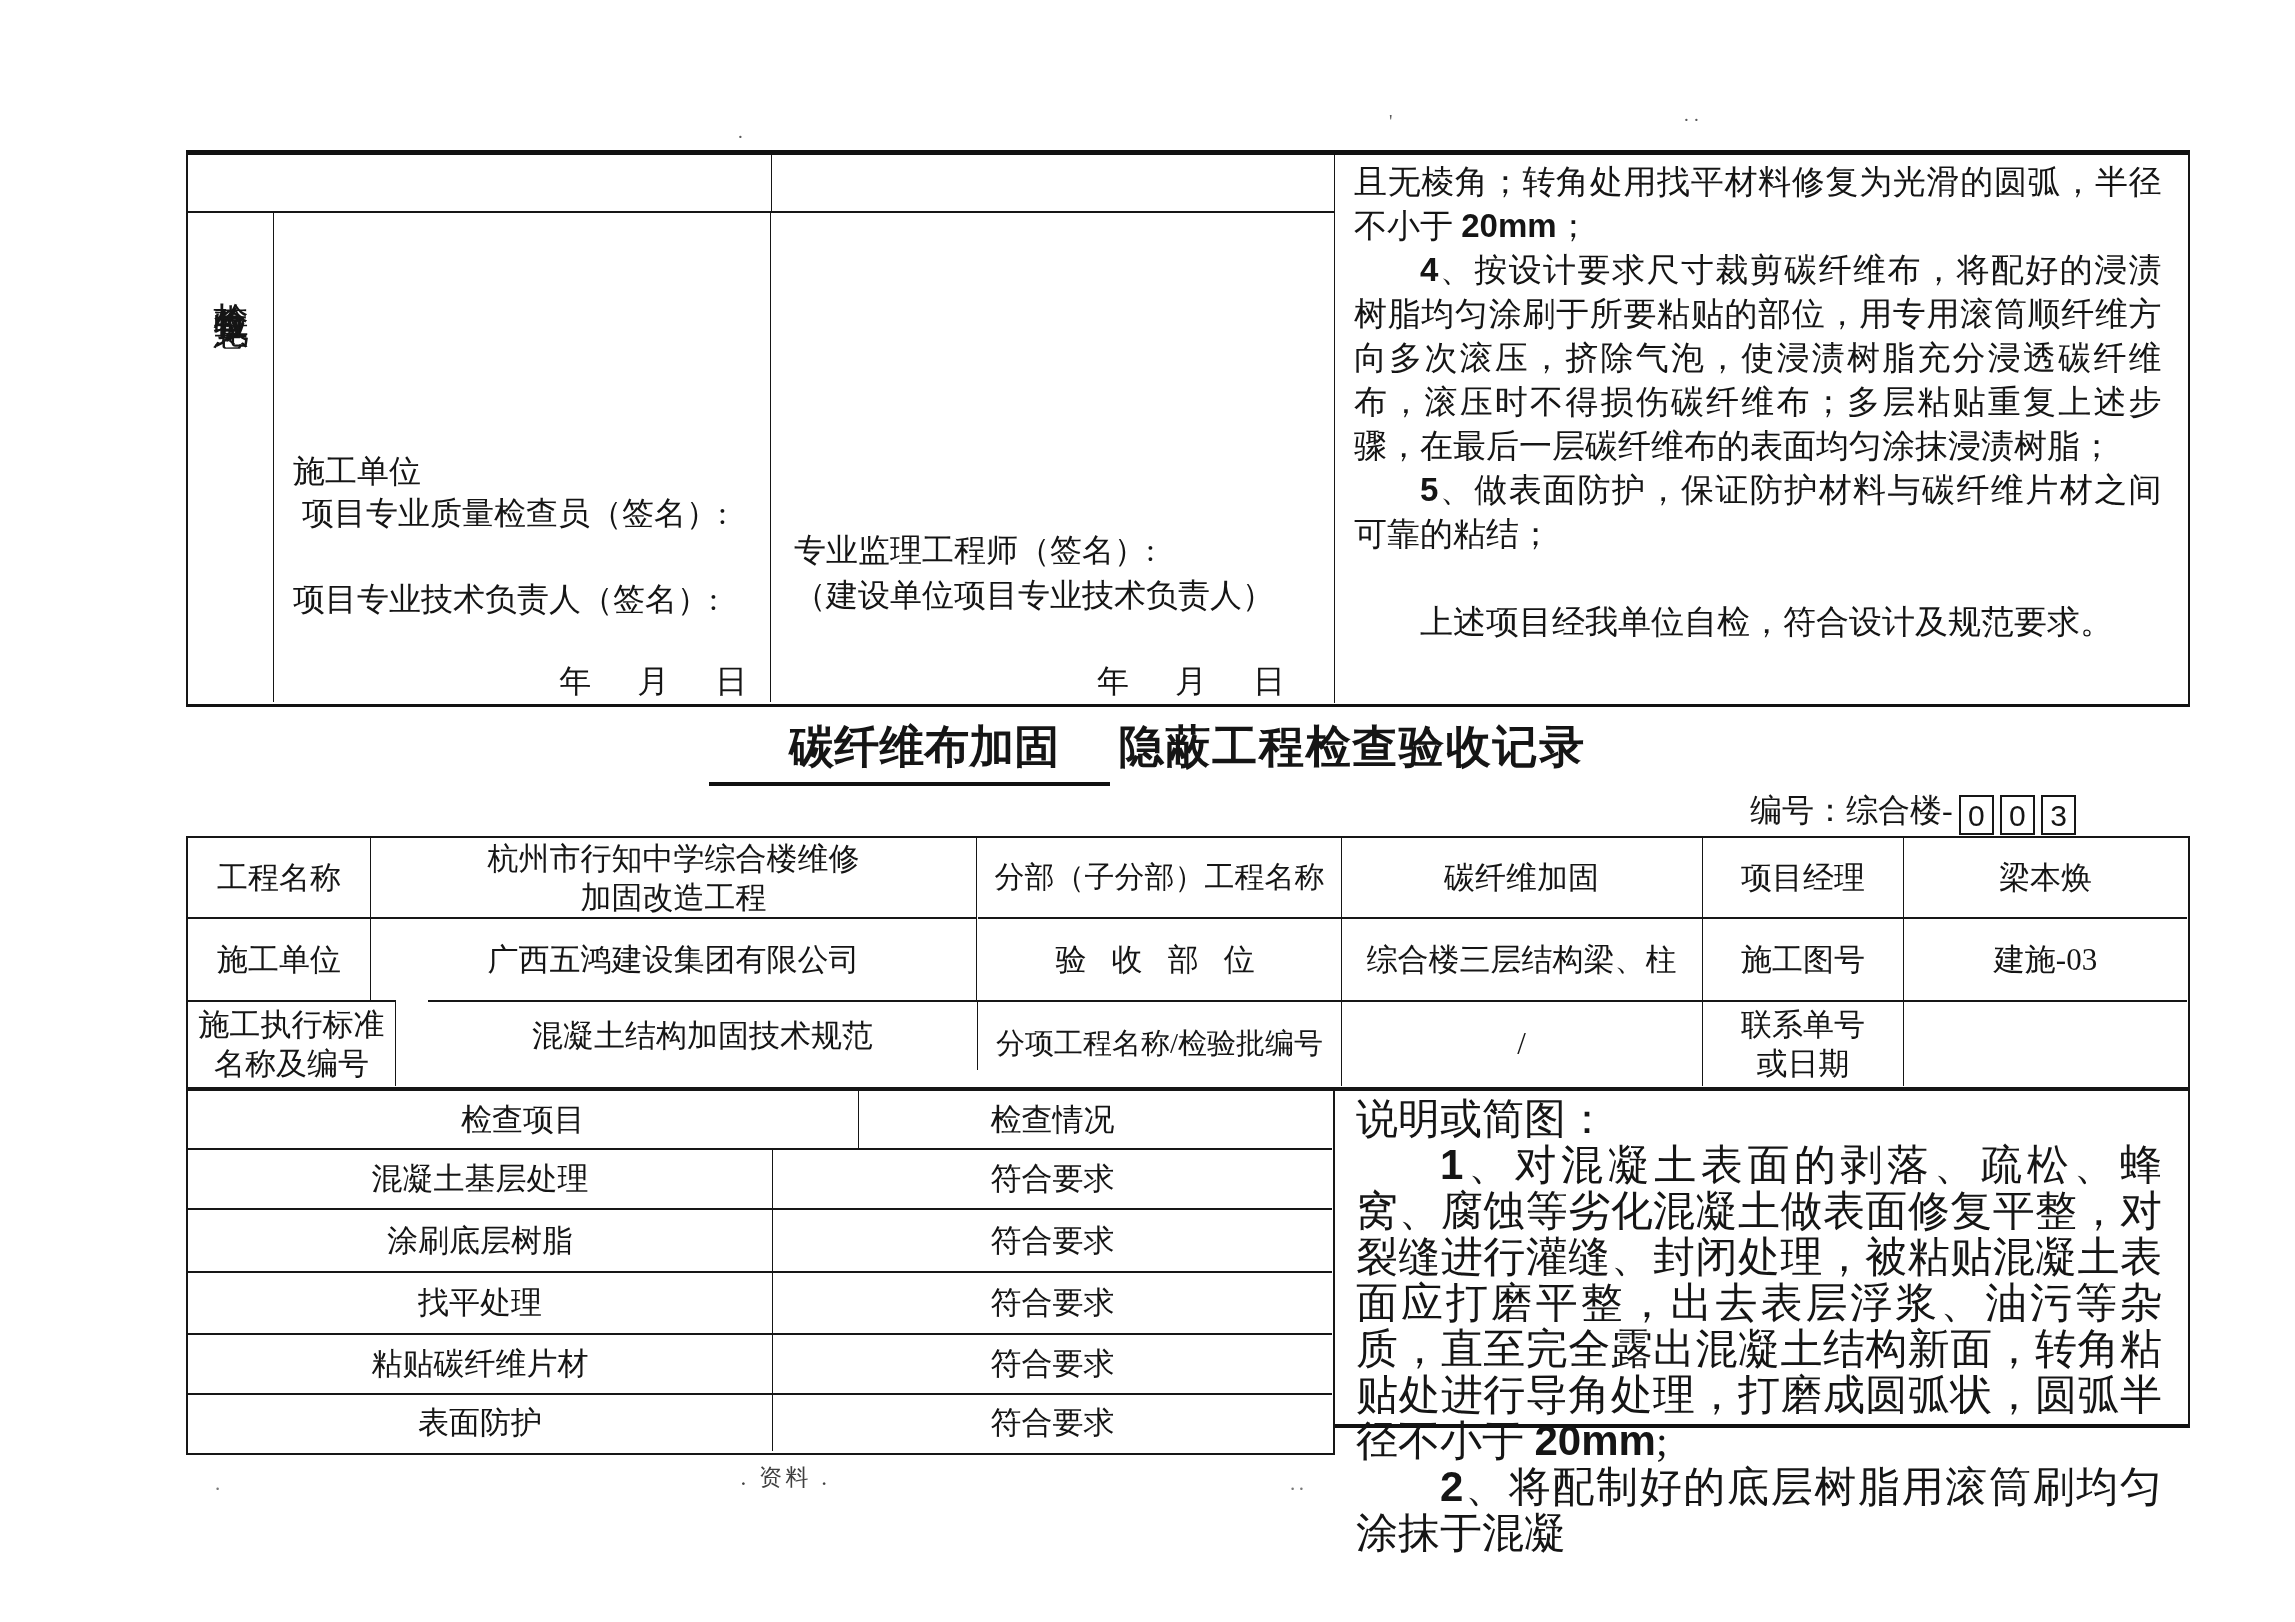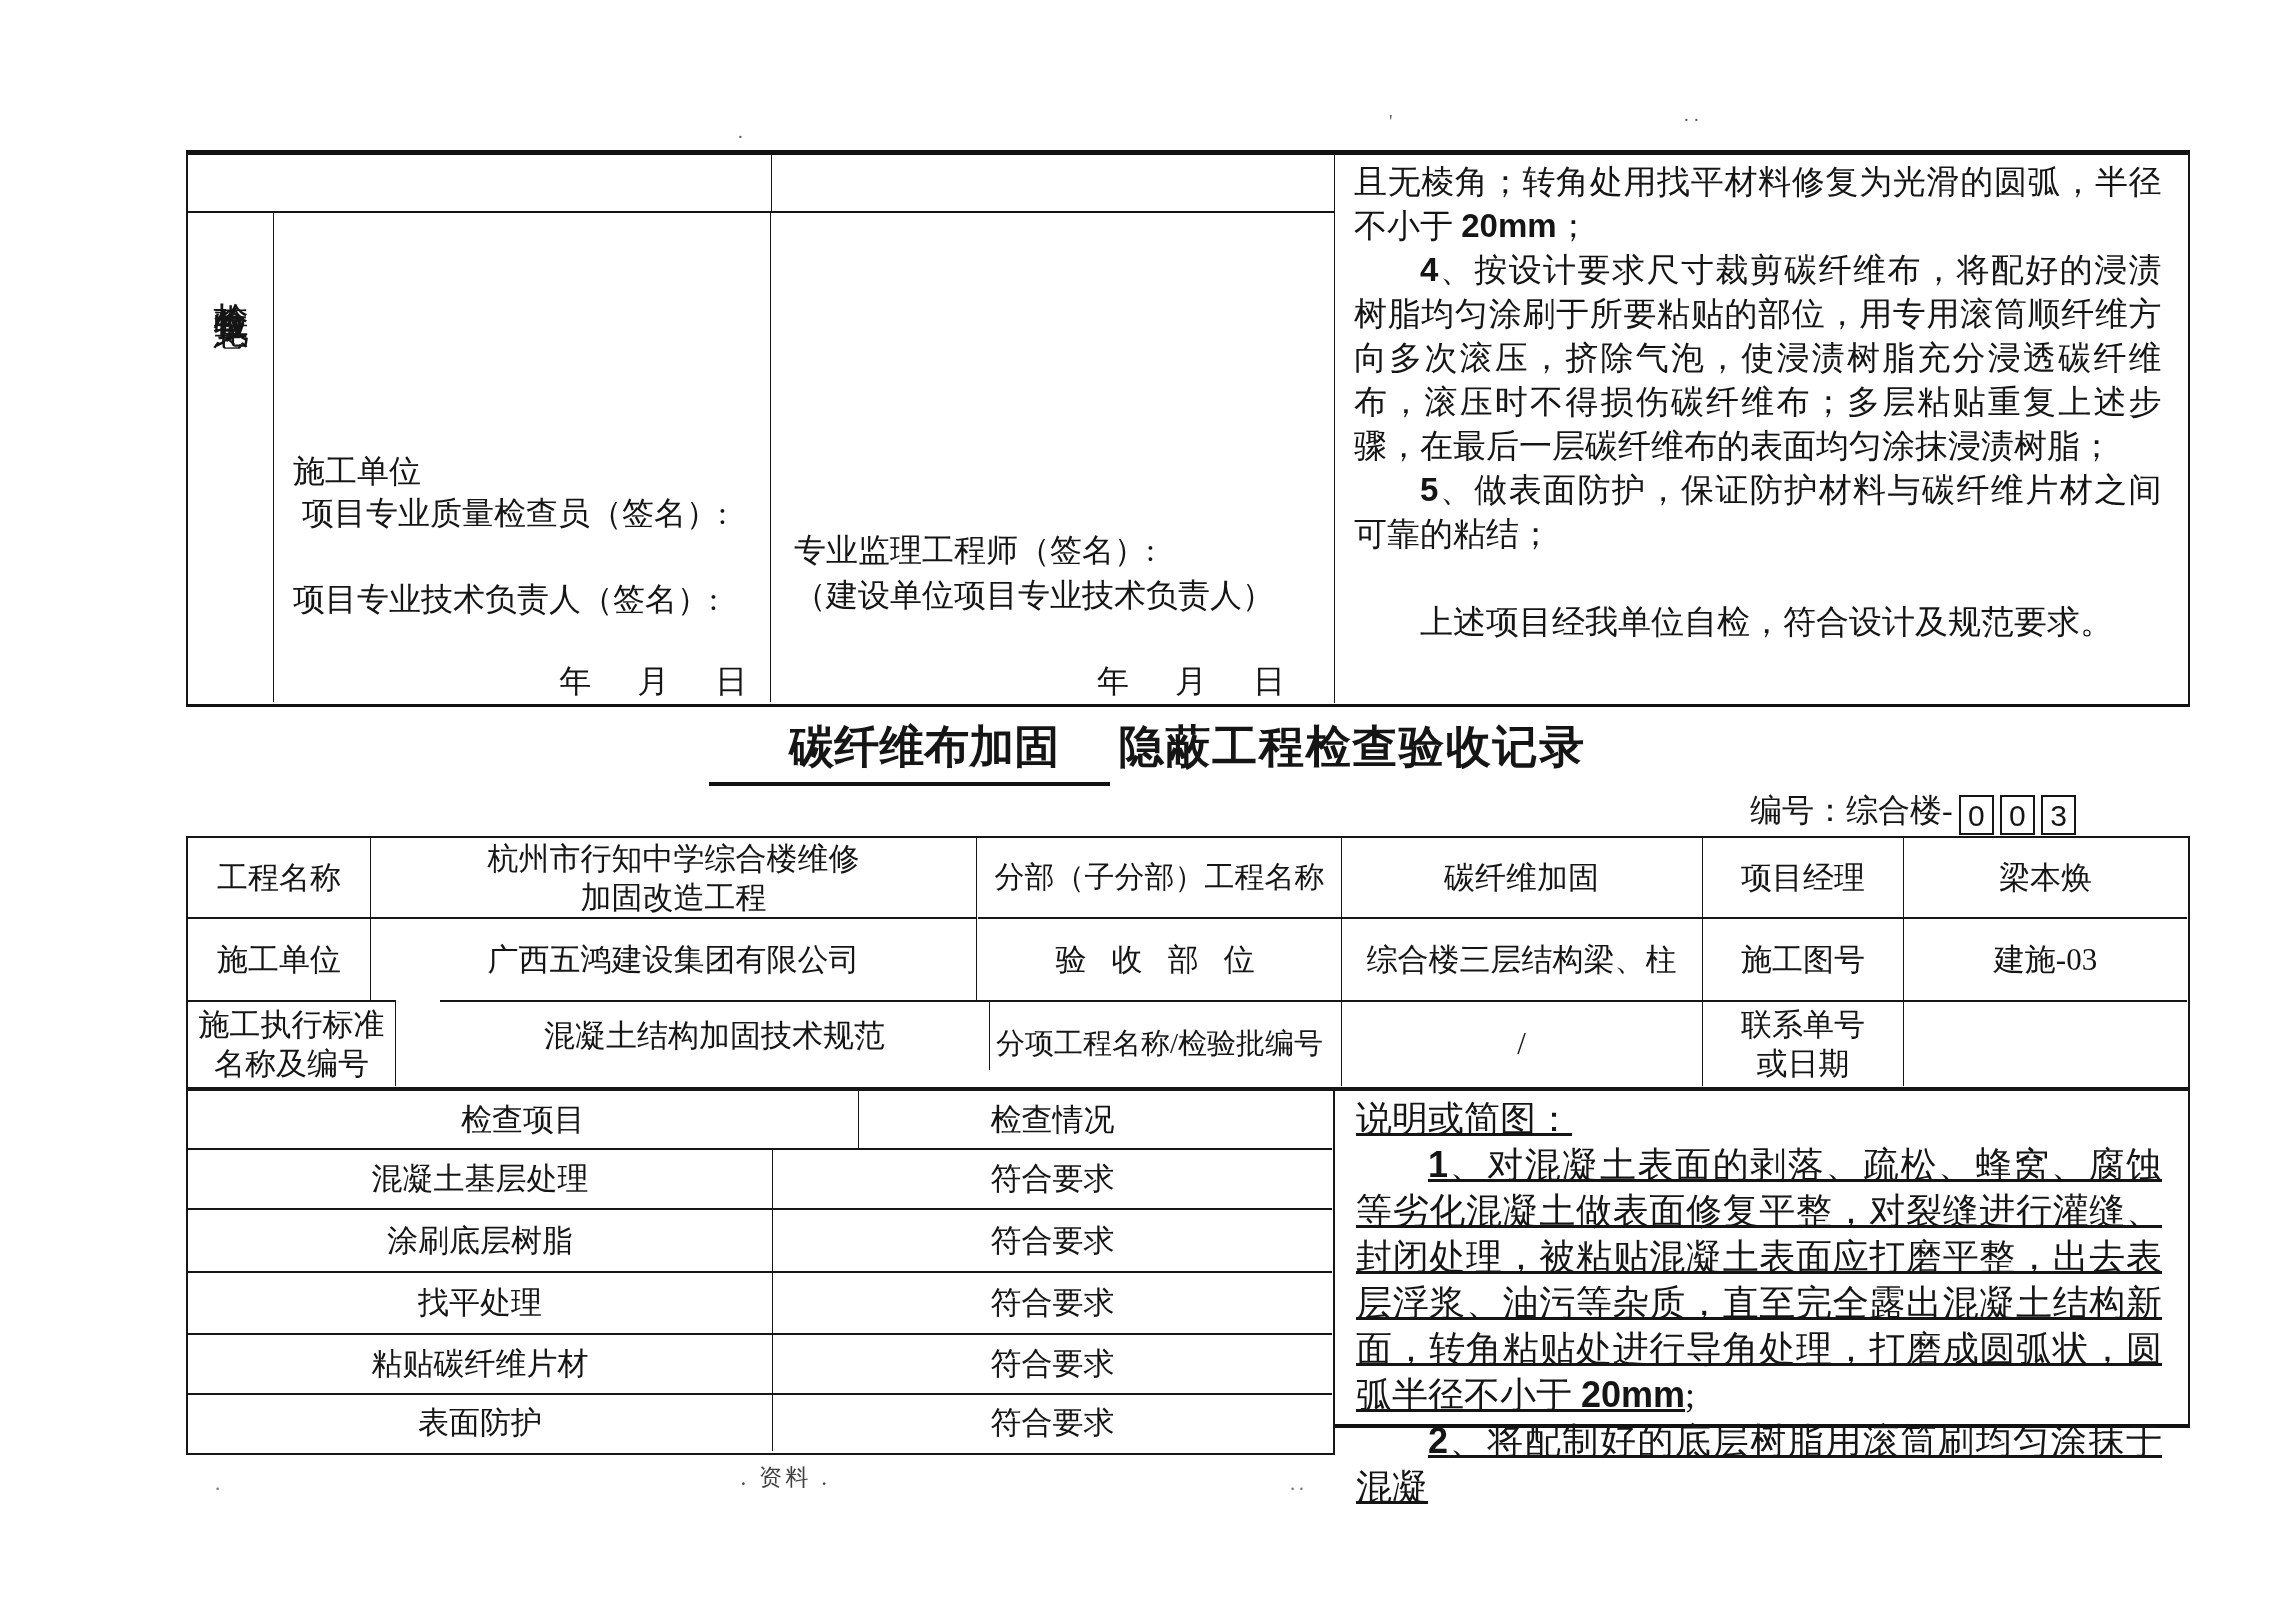--- a/index.html
+++ b/index.html
@@ -106,21 +106,21 @@
       <span>施工图号</span>
     </div>
     <div class="cell ctr f36" style="left:1716px;top:79px;width:283px;height:83px;border-top:2.6px solid #161616;">
       <span>建施-03</span>
     </div>
 
     <div class="cell ctr-col f36" style="left:0;top:162px;width:208px;height:86px;border-top:2.6px solid #161616;border-right:1.7px solid #161616;line-height:39px;">
       <span>施工执行标准</span>
       <span>名称及编号</span>
     </div>
-    <div class="cell ctr f36" style="left:252px;top:162px;width:550px;height:70px;border-top:2.6px solid #161616;border-right:1.7px solid #161616;">
+    <div class="cell ctr f36" style="left:240px;top:162px;width:550px;height:70px;border-top:2.6px solid #161616;border-right:1.7px solid #161616;">
       <span>混凝土结构加固技术规范</span>
     </div>
     <div class="cell ctr" style="left:790px;top:162px;width:364px;height:86px;border-top:2.6px solid #161616;border-right:1.7px solid #161616;font-size:29px;">
       <span>分项工程名称/检验批编号</span>
     </div>
     <div class="cell ctr f36" style="left:1153px;top:162px;width:362px;height:86px;border-top:2.6px solid #161616;border-right:1.7px solid #161616;">
       <span>/</span>
     </div>
     <div class="cell ctr-col f36" style="left:1515px;top:162px;width:201px;height:86px;border-top:2.6px solid #161616;border-right:1.7px solid #161616;line-height:39px;">
       <span>联系单号</span>
@@ -170,21 +170,21 @@
 
     <div class="cell ctr f36" style="left:0;top:302px;width:585px;height:58px;border-top:2.6px solid #161616;border-right:1.7px solid #161616;">
       <span>表面防护</span>
     </div>
     <div class="cell ctr f36" style="left:585px;top:302px;width:559px;height:58px;border-top:2.6px solid #161616;">
       <span>符合要求</span>
     </div>
   </div>
 
   <div class="abs jtext" style="left:1335px;top:1089px;width:855px;height:339px;border-top:2.6px solid #161616;border-right:2.6px solid #161616;border-bottom:4.4px solid #111;
-              padding:5.2px 26px 0 21px;font-size:36px;line-height:46px;text-decoration:underline;">
+              padding:5.2px 26px 0 21px;font-size:42px;line-height:46px;">
     <p><span>说明或简图：</span></p>
     <p style="text-indent:2em;"><b>1</b><span>、对混凝土表面的剥落、疏松、蜂窝、腐蚀等劣化混凝土做表面修复平整，对裂缝进行灌缝、封闭处理，被粘贴混凝土表面应打磨平整，出去表层浮浆、油污等杂质，直至完全露出混凝土结构新面，转角粘贴处进行导角处理，打磨成圆弧状，圆弧半径不小于 </span><b>20mm</b><span>;</span></p>
     <p style="text-indent:2em;"><b>2</b><span>、将配制好的底层树脂用滚筒刷均匀涂抹于混凝</span></p>
   </div>
 
   <span class="dot" style="left:215px;top:1473px;color:#7a7a7a;">.</span>
   <div class="abs" style="left:681px;top:1462px;width:209px;text-align:center;font-size:23px;color:#404040;letter-spacing:3.5px;">
     <span>. 资料 .</span>
   </div>
   <span class="dot" style="left:1290px;top:1473px;color:#7a7a7a;letter-spacing:3.5px;">..</span>

